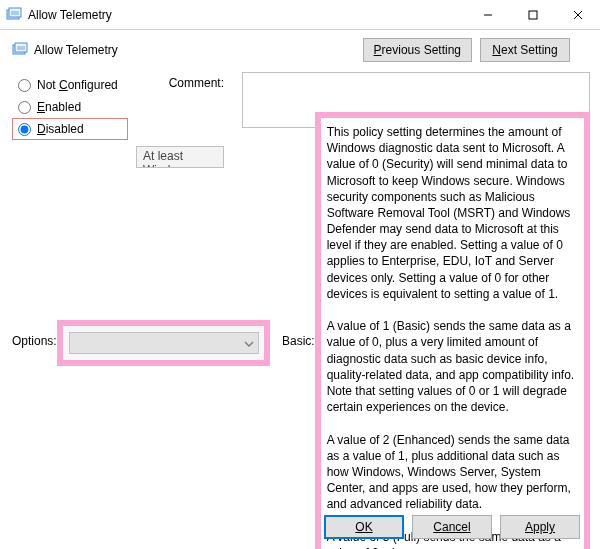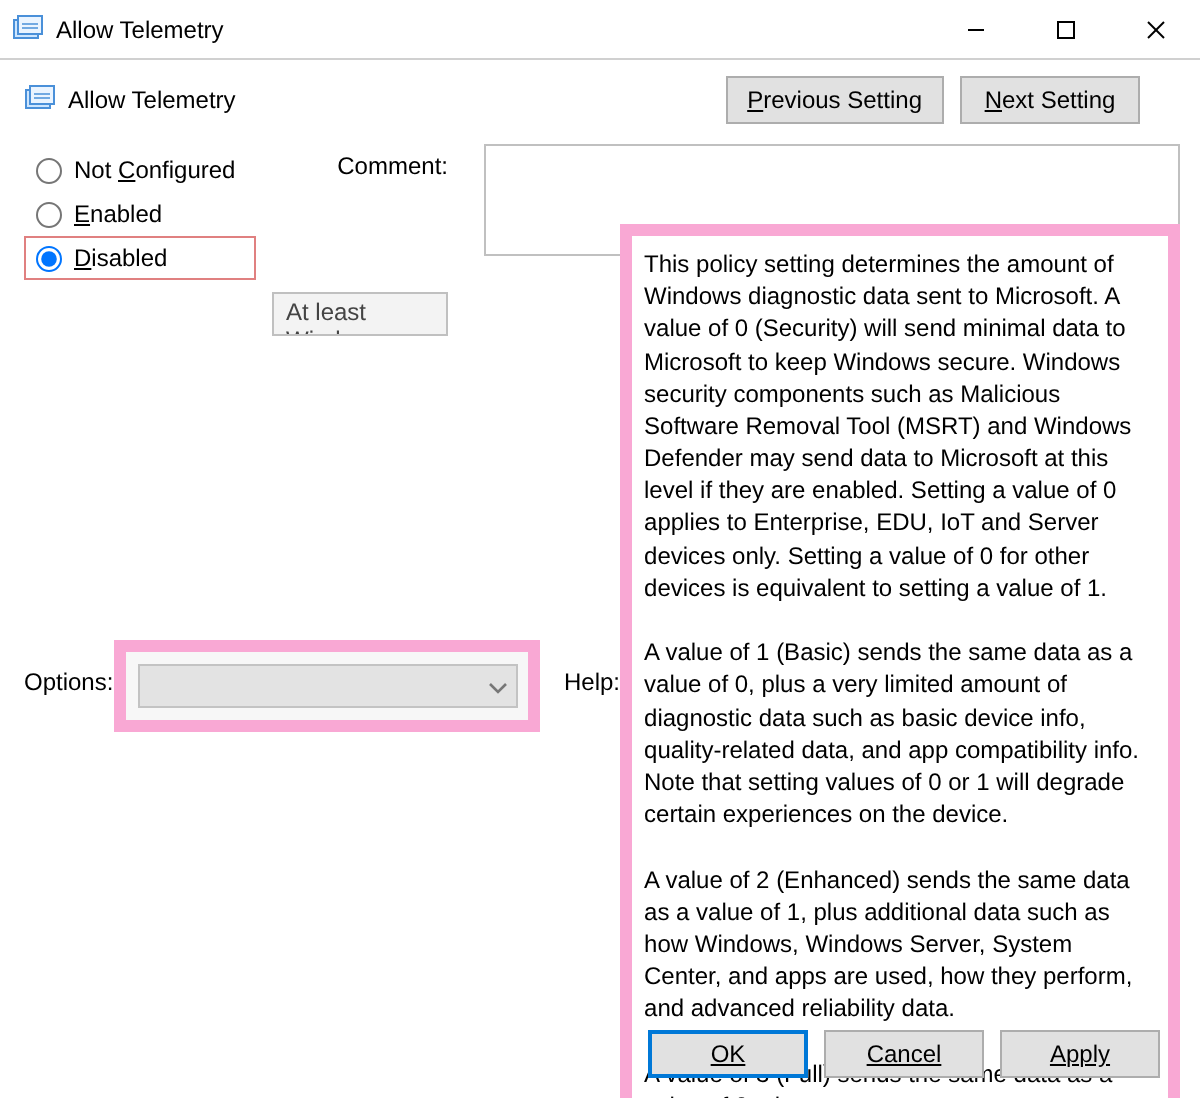--- a/index.html
+++ b/index.html
@@ -256,21 +256,21 @@
         <div class="dropdown">
           <span>
             <svg width="10" height="6">
                 <path d="M1 1 L5 5 L9 1" fill="none" stroke="#777" stroke-width="1.3"></path>
               </svg>
           </span>
         </div>
       </div>
     </div>
     <div class="panel-col help-col">
-      <div class="panel-label">Help:</div>
+      <div class="panel-label">Basic:</div>
       <div class="panel-box">
         <div class="help-text">This policy setting determines the amount of Windows diagnostic data sent to Microsoft. A value of 0 (Security) will send minimal data to Microsoft to keep Windows secure. Windows security components such as Malicious Software Removal Tool (MSRT) and Windows Defender may send data to Microsoft at this level if they are enabled. Setting a value of 0 applies to Enterprise, EDU, IoT and Server devices only. Setting a value of 0 for other devices is equivalent to setting a value of 1.
 
 A value of 1 (Basic) sends the same data as a value of 0, plus a very limited amount of diagnostic data such as basic device info, quality-related data, and app compatibility info. Note that setting values of 0 or 1 will degrade certain experiences on the device.
 
 A value of 2 (Enhanced) sends the same data as a value of 1, plus additional data such as how Windows, Windows Server, System Center, and apps are used, how they perform, and advanced reliability data.
 
 A value of 3 (Full) sends the same data as a value of 2, plus</div>
       </div>
     </div>

